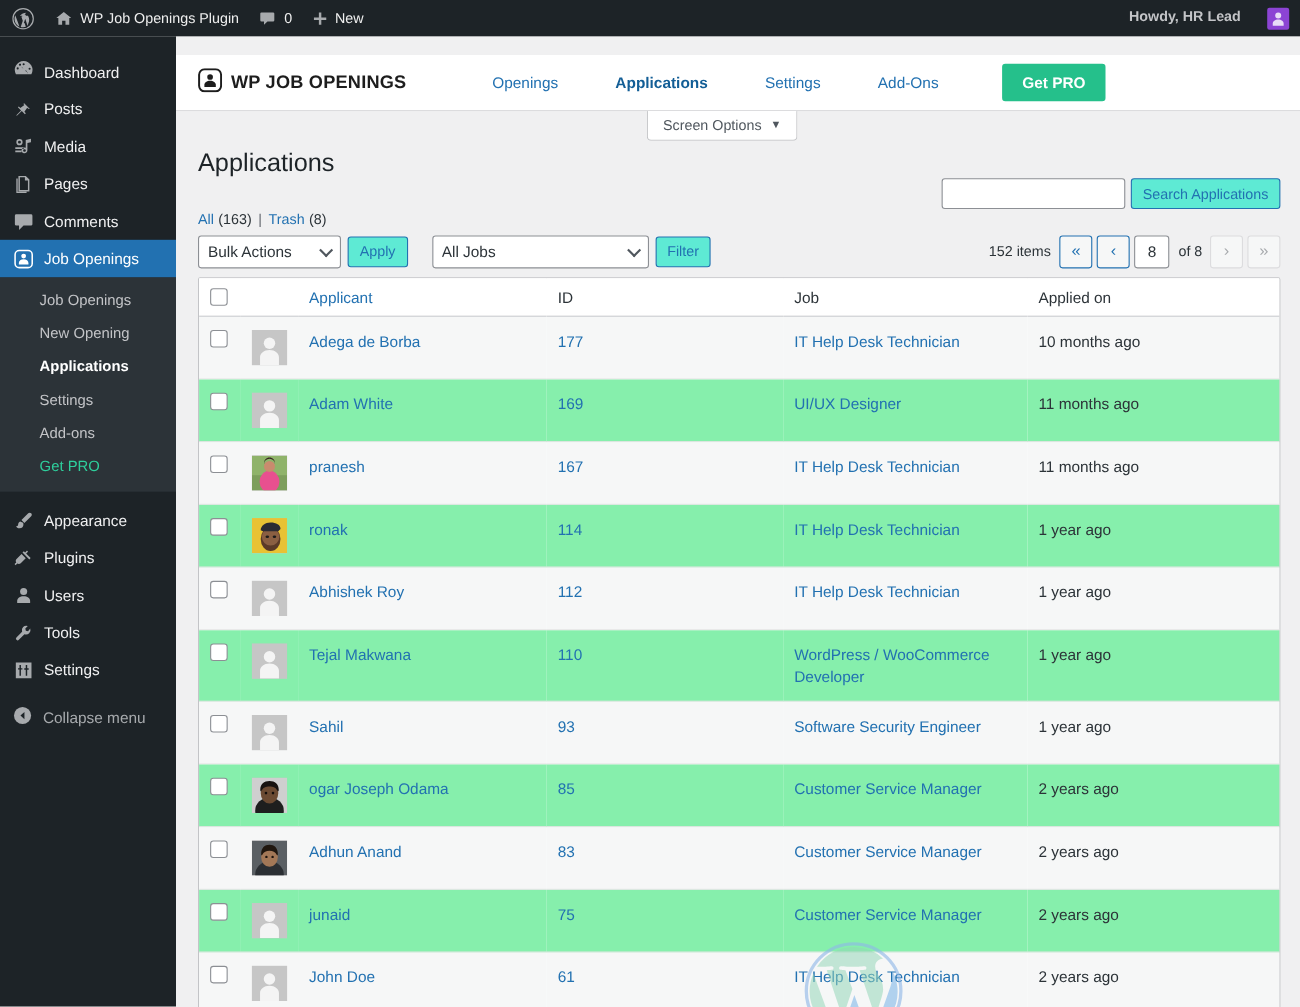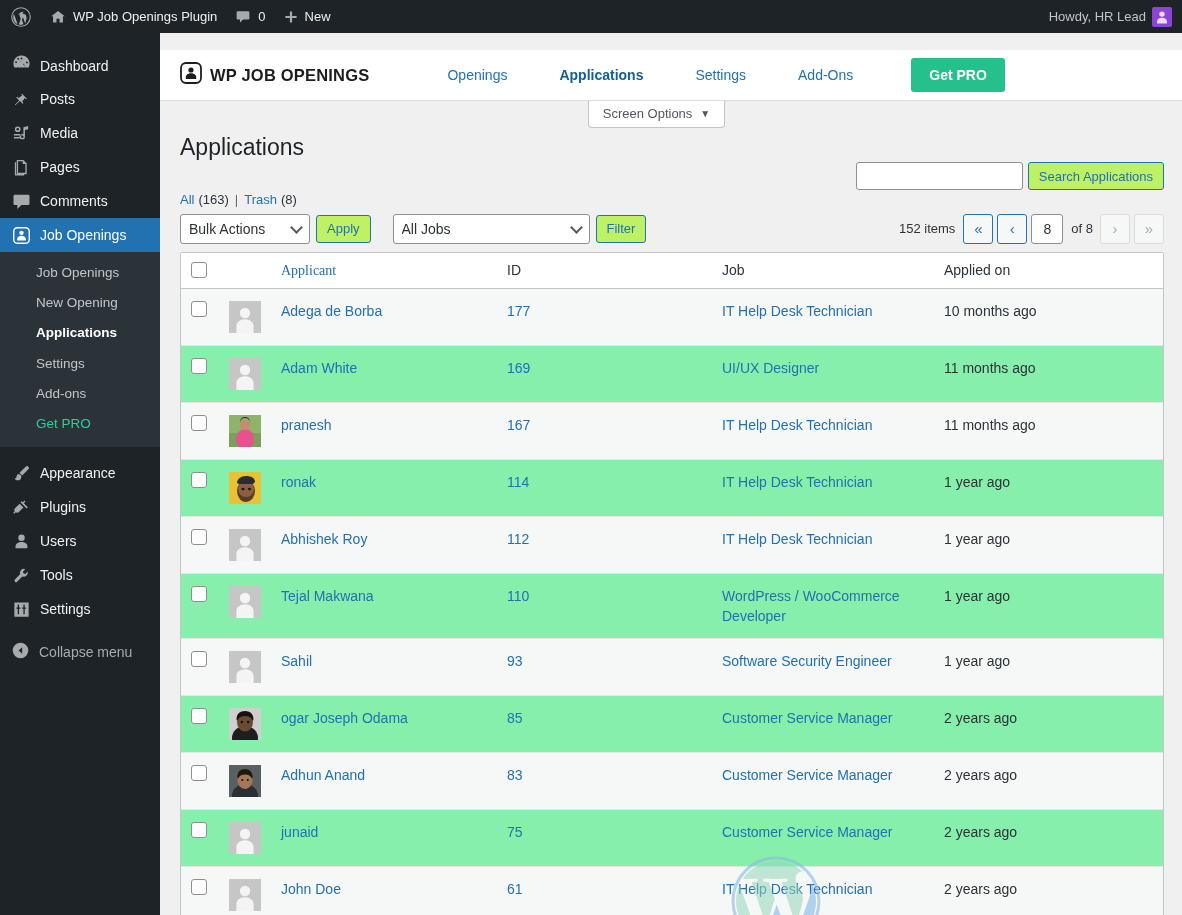--- a/index.html
+++ b/index.html
@@ -18,21 +18,21 @@
     display: flex; align-items: center;
     color: #c3c4c7; font-size: 13px;
     z-index: 50;
   }
   .ab-item {
     display: flex; align-items: center; gap: 7px;
     height: 33px; padding: 0 9px; color: #eeeeee;
     white-space: nowrap;
   }
   .ab-item.logo { padding: 0 10px 0 11px; }
-  .ab-right { margin-left: auto; display: flex; align-items: center; padding-right: 10px; gap: 6px; }
+  .ab-right { margin-left: auto; display: flex; padding-right: 10px; gap: 24px; font-weight: bold; }
   .wp-logo-glyph { width: 20px; height: 20px; display:block; }
   .home-glyph { width: 16px; height: 16px; display: block; }
   .cmt-glyph { width: 16px; height: 15px; display: block; }
   .plus-glyph { width: 14px; height: 14px; display: block; }
   .avatar-tiny {
     width: 20px; height: 20px; border-radius: 2px;
     background: #8c44d4; display: flex; align-items: center; justify-content: center;
     overflow: hidden;
   }
   .avatar-tiny svg { width: 16px; height: 16px; }
@@ -145,21 +145,21 @@
     position: absolute; right: 18px; top: 34px;
     display: flex; align-items: center; gap: 5px;
   }
   .search-box input[type=text] {
     width: 167px; height: 28px;
     border: 1px solid #8c8f94; border-radius: 3px;
     padding: 0 8px; font-size: 14px; background: #fff;
     font-family: "Liberation Sans", sans-serif; color: #2c3338;
   }
   .btn-secondary {
-    background: #bef264; border: 1px solid #2271b1; color: #2271b1;
+    background: #5eead4; border: 1px solid #2271b1; color: #2271b1;
     border-radius: 3px; height: 28px; padding: 0 10px; font-size: 13px;
     cursor: pointer; font-family: "Liberation Sans", sans-serif;
     display: inline-flex; align-items: center; justify-content: center;
     white-space: nowrap;
   }
 
   .tablenav {
     display: flex; align-items: center; height: 30px;
     margin: 0 0 8px 0; position: relative;
   }
@@ -204,21 +204,21 @@
   table.wp-list-table {
     width: 100%; border-collapse: separate; border-spacing: 0;
     background: #fff; border: 1px solid #c3c4c7; border-radius: 2px;
     font-size: 14px;
   }
   table.wp-list-table thead th {
     text-align: left; font-weight: 400; color: #2c3338;
     padding: 9px 10px; border-bottom: 1px solid #c3c4c7;
     background: #fff; font-size: 14px;
   }
-  table.wp-list-table thead th a { color: #2271b1; text-decoration: none; font-family: Liberation Serif, serif; }
+  table.wp-list-table thead th a { color: #2271b1; text-decoration: none; }
   th.col-cb, td.col-cb { width: 38px; padding-left: 12px; padding-right: 0; }
   th.col-av, td.col-av { width: 46px; padding-left: 0; padding-right: 0; }
   th.col-applicant, td.col-applicant { width: 226px; }
   th.col-id, td.col-id { width: 215px; }
   th.col-job, td.col-job { width: 222px; }
 
   table.wp-list-table tbody tr { background: #86efac; }
   table.wp-list-table tbody tr.alt { background: #f6f7f7; }
   table.wp-list-table tbody td {
     padding: 12px 10px; vertical-align: top;

